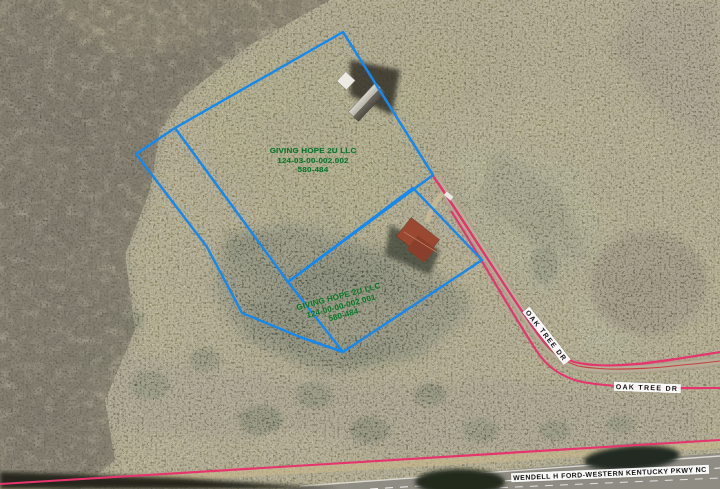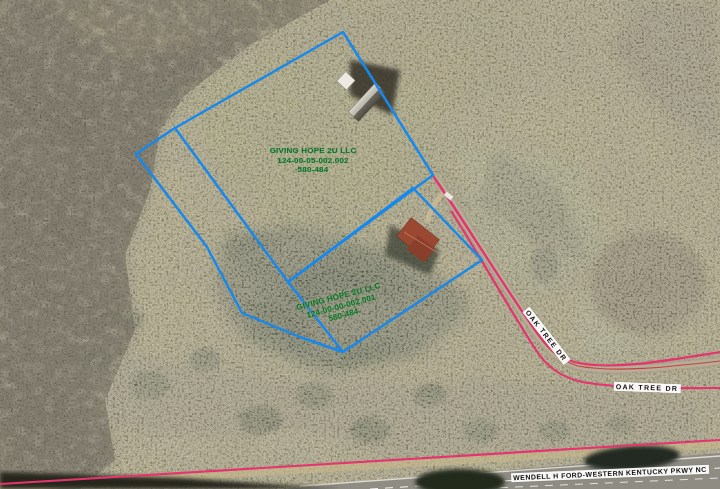--- a/index.html
+++ b/index.html
@@ -162,21 +162,21 @@
 
   <g fill="none" stroke-width="2.4" stroke-linejoin="round">
     <polygon points="343,32 433,175 288,282 175,128" stroke="#1589ee"></polygon>
     <polygon points="413,188 482,260 343,352 288,282" stroke="#1589ee"></polygon>
     <path d="M175,128 L136,154 L207,247 L242,313 L300,337 L343,352" stroke="#1589ee"></path>
   </g>
 </svg>
 
   <div class="lbl" id="pl1">
     <div>GIVING HOPE 2U LLC</div>
-    <div>124-00-05-002.002</div>
+    <div>124-03-00-002.002</div>
     <div>580-484</div>
   </div>
   <div class="lbl rot" id="pl2">
     <div>GIVING HOPE 2U LLC</div>
     <div>124-00-00-002.001</div>
     <div>580-484</div>
   </div>
 
   <div class="rlbl" id="rt1">
     <span>OAK TREE DR</span>

